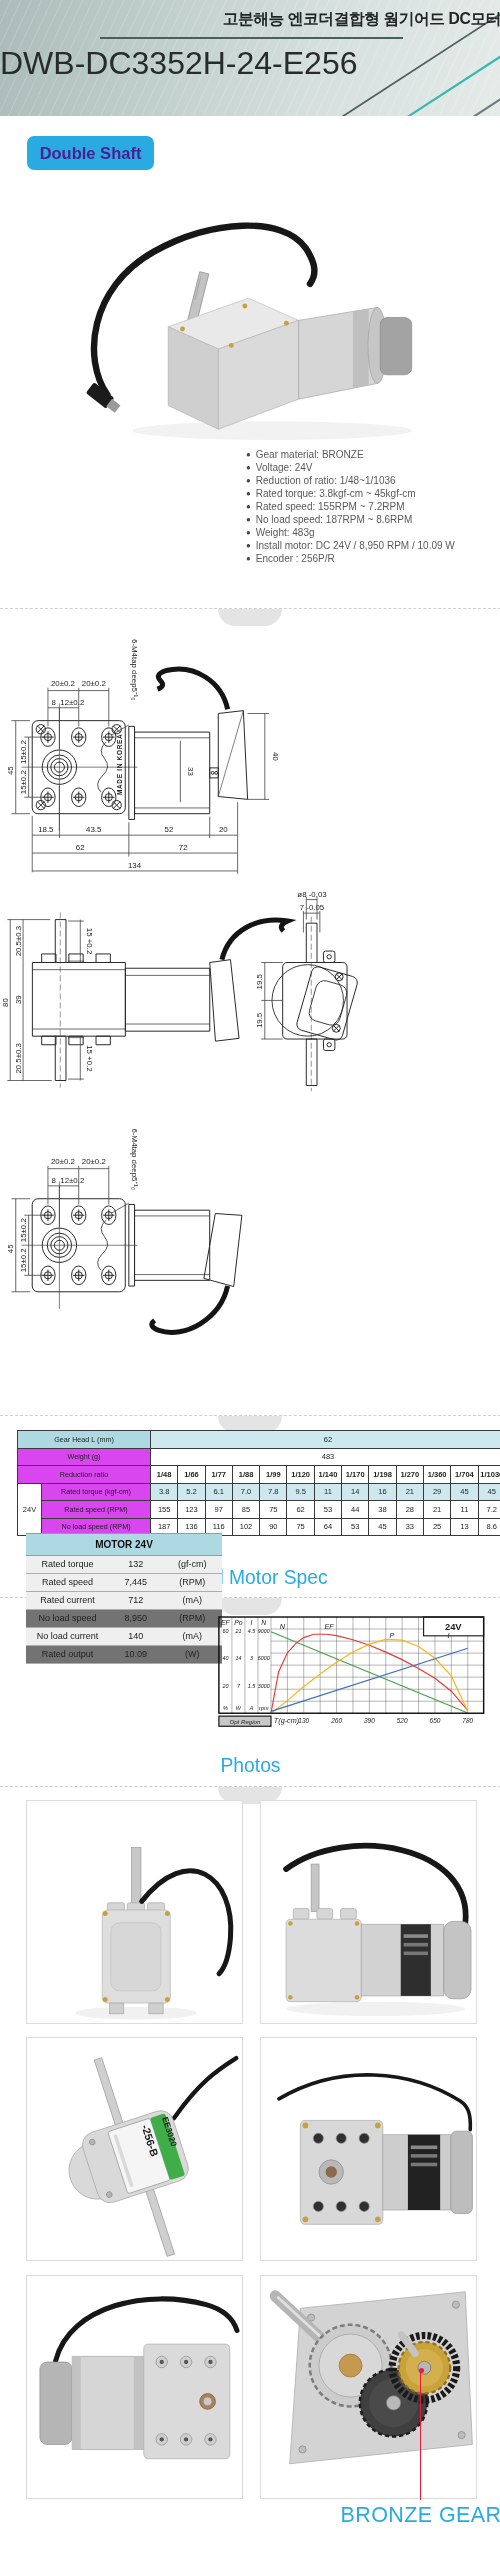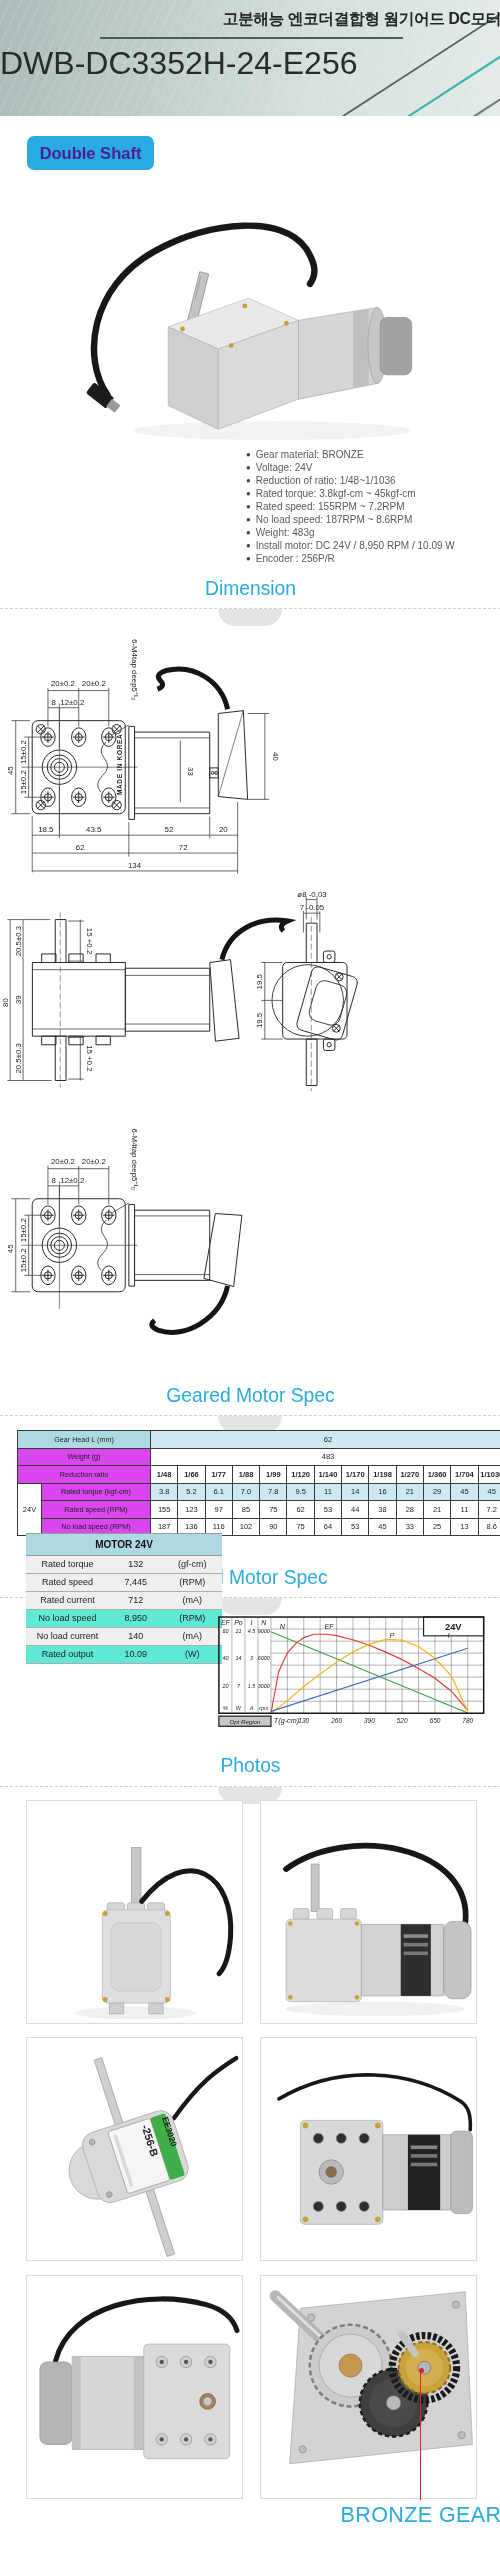--- a/index.html
+++ b/index.html
@@ -42,21 +42,21 @@
   .c-head{background:#aed9e0;}
   .c-val{background:#cde8ee;}
   .g-head{background:#d946ef;}
   .ratio{font-weight:700;}
   
   .mtable{position:absolute;left:26px;top:1533px;width:196px;border-collapse:collapse;}
   .mtable th{background:#afd9e2;font-size:10px;font-weight:700;height:18.6px;color:#101010;
              border-top:0.7px solid #9a9a9a;border-bottom:0.7px solid #9a9a9a;}
   .mtable td{font-size:9px;height:15px;text-align:center;border-bottom:0.7px solid #adadad;
              background:#efefef;color:#222;}
-  .mtable tr.hl td{background:#5eead4;}
+  .mtable tr.hl td{background:#737373;}
   .chart{position:absolute;left:216px;top:1614px;width:272px;height:116px;}
   
   .pbox{position:absolute;width:215px;height:222px;border:0.7px solid #dcdcdc;background:#fff;}
   .callout-line{position:absolute;left:420px;top:2370px;width:1.4px;height:130px;background:#e31e38;}
   .bronze-label{position:absolute;left:328px;top:2503px;width:186px;text-align:center;
                 font-size:21.5px;color:#29abe2;font-weight:500;letter-spacing:0.4px;}
 </style>
 </head>
 <body>
 
@@ -135,21 +135,20 @@
     <div class="feat">
         <span class="dot">●</span>
         <span>Install motor: DC 24V / 8,950 RPM / 10.09 W</span>
       </div>
     <div class="feat">
         <span class="dot">●</span>
         <span>Encoder : 256P/R</span>
       </div>
   </div>
 
-  <div class="section-title" style="top:578px">Dimension</div>
   <div class="dash-line" style="top:608px"></div>
   <div class="half-dome" style="top:609px"></div>
 
   <svg class="fig dims" style="top:619px;height:272px" viewBox="0 0 700 380">
     <g fill="none" stroke="#2a2a2a" stroke-width="1">
       <rect x="45" y="142" width="130" height="130" rx="8"></rect>
       <g>
         <circle cx="57" cy="154" r="6.5"></circle>
           <path d="M52,149l10,10M62,149l-10,10"></path>
         <circle cx="163" cy="154" r="6.5"></circle>
@@ -337,21 +336,20 @@
     <text class="dim" x="88" y="52" text-anchor="middle">20±0.2</text>
     <text class="dim" x="131" y="52" text-anchor="middle">20±0.2</text>
     <text class="dim" x="75" y="78" text-anchor="middle">8</text>
     <text class="dim" x="101" y="78" text-anchor="middle">12±0.2</text>
     <text class="dim" transform="translate(184,2) rotate(90)">6-M4tap deep5⁺¹₀</text>
     <text class="dim" transform="translate(18,170) rotate(-90)" text-anchor="middle">45</text>
     <text class="dim" transform="translate(37,144) rotate(-90)" text-anchor="middle">15±0.2</text>
     <text class="dim" transform="translate(37,186) rotate(-90)" text-anchor="middle">15±0.2</text>
   </svg>
 
-  <div class="section-title" style="top:1385px">Geared Motor Spec</div>
   <div class="dash-line" style="top:1415px"></div>
   <div class="half-dome" style="top:1416px"></div>
 
   <table class="gtable">
     <colgroup>
         <col style="width:24px">
         <col style="width:109px">
       <col>
         <col>
         <col>

